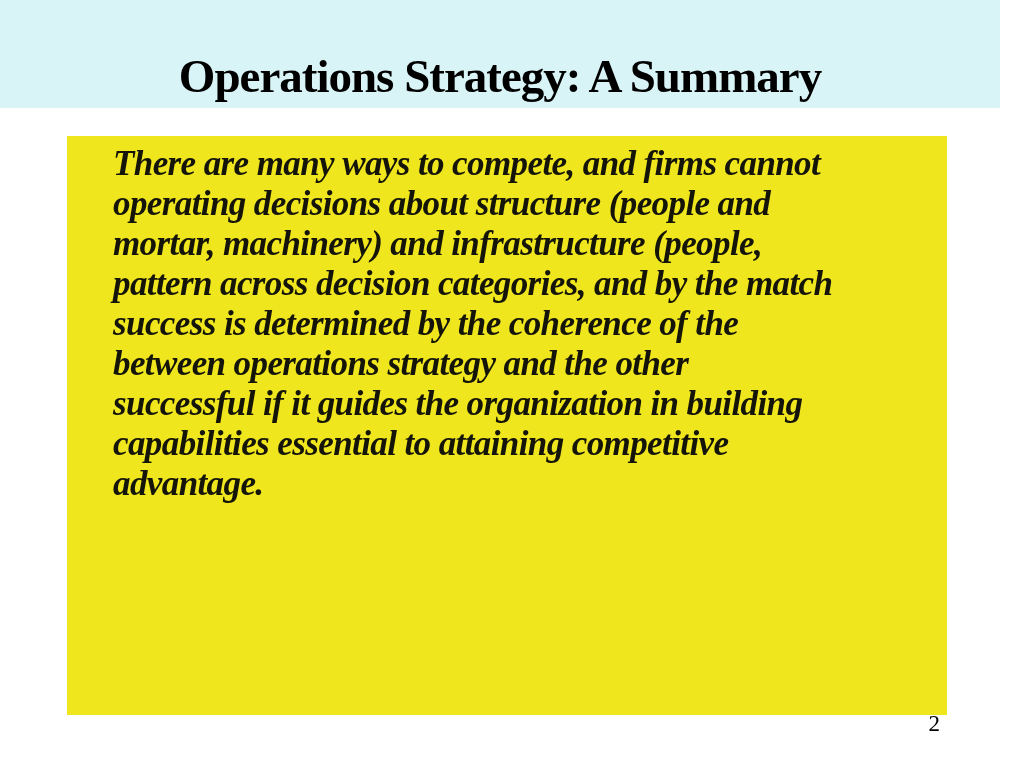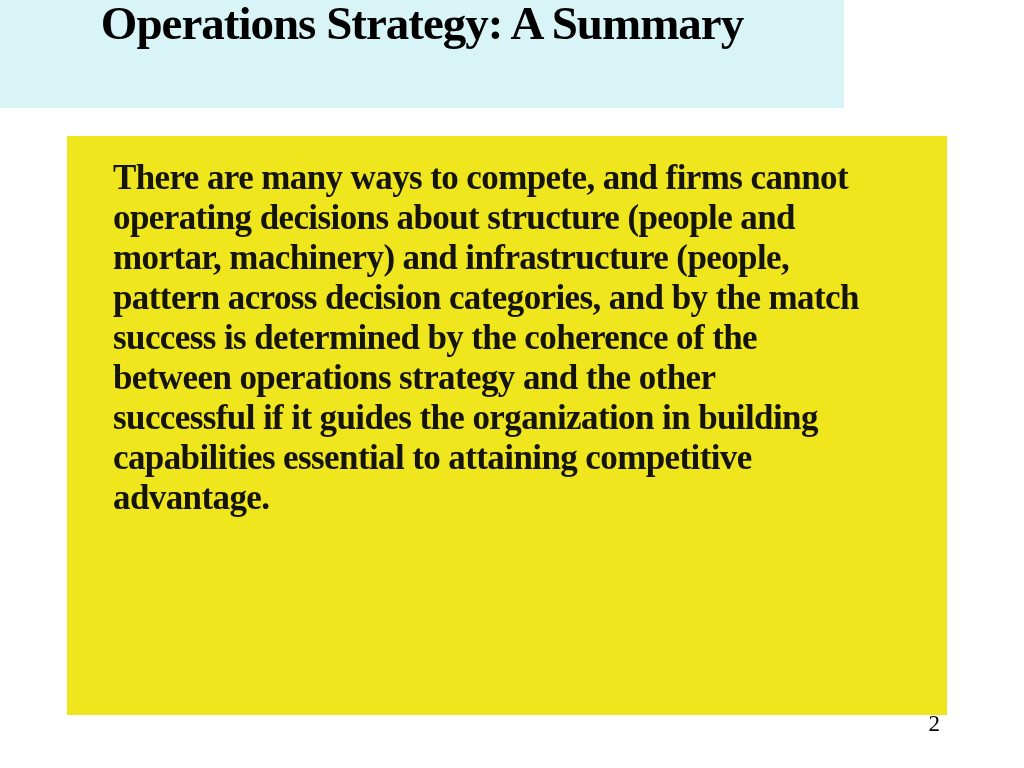--- a/index.html
+++ b/index.html
@@ -11,45 +11,47 @@
     height: 768px;
     position: relative;
     background: #ffffff;
     overflow: hidden;
     font-family: "Liberation Serif", serif;
   }
   .title-band {
     position: absolute;
     top: 0;
     left: 0;
-    width: 844px;
+    width: 1000px;
     height: 108px;
     background: #d9f4f6;
     display: flex;
     justify-content: center;
+    align-items: flex-end;
   }
   .slide-title {
     margin: 0;
     padding-bottom: 8px;
     font-size: 47px;
     line-height: 1;
     font-weight: bold;
     letter-spacing: -1px;
     color: #000000;
     white-space: nowrap;
   }
   .quote-box {
     position: absolute;
     left: 67px;
     top: 136px;
     width: 880px;
     height: 579px;
     background: #f0e61e;
     box-sizing: border-box;
-    padding: 22px 8px 0 46px;
+    padding: 8px 8px 0 46px;
+    font-style: italic;
   }
   .quote-line {
     font-size: 35px;
     line-height: 40px;
     font-weight: bold;
     letter-spacing: -0.6px;
     color: #141408;
     white-space: nowrap;
   }
   .page-number {

